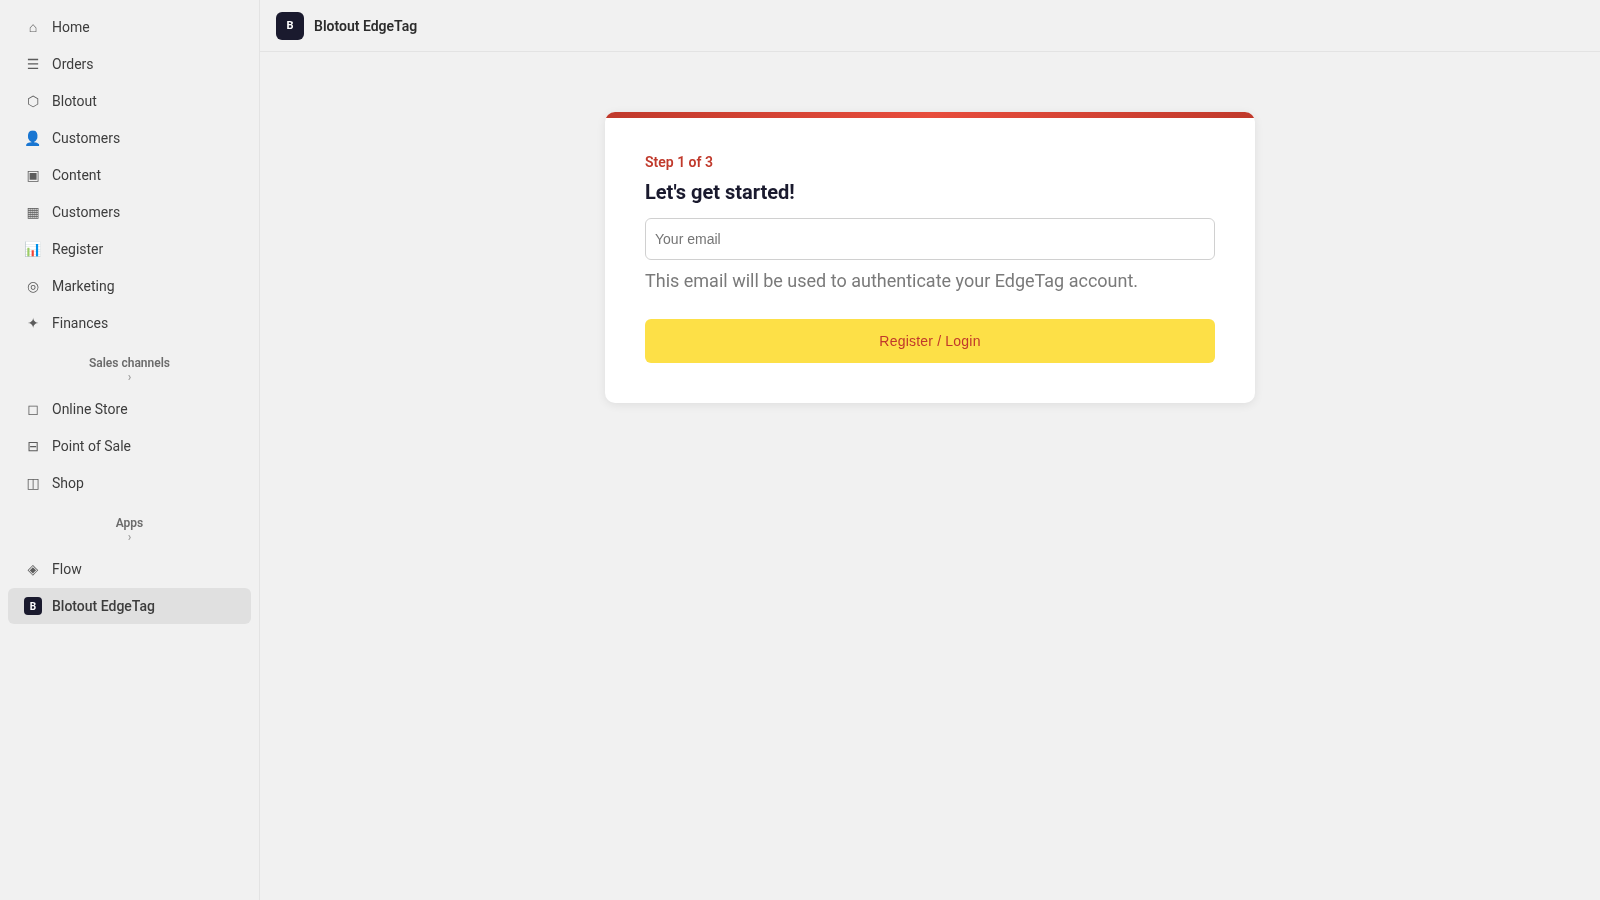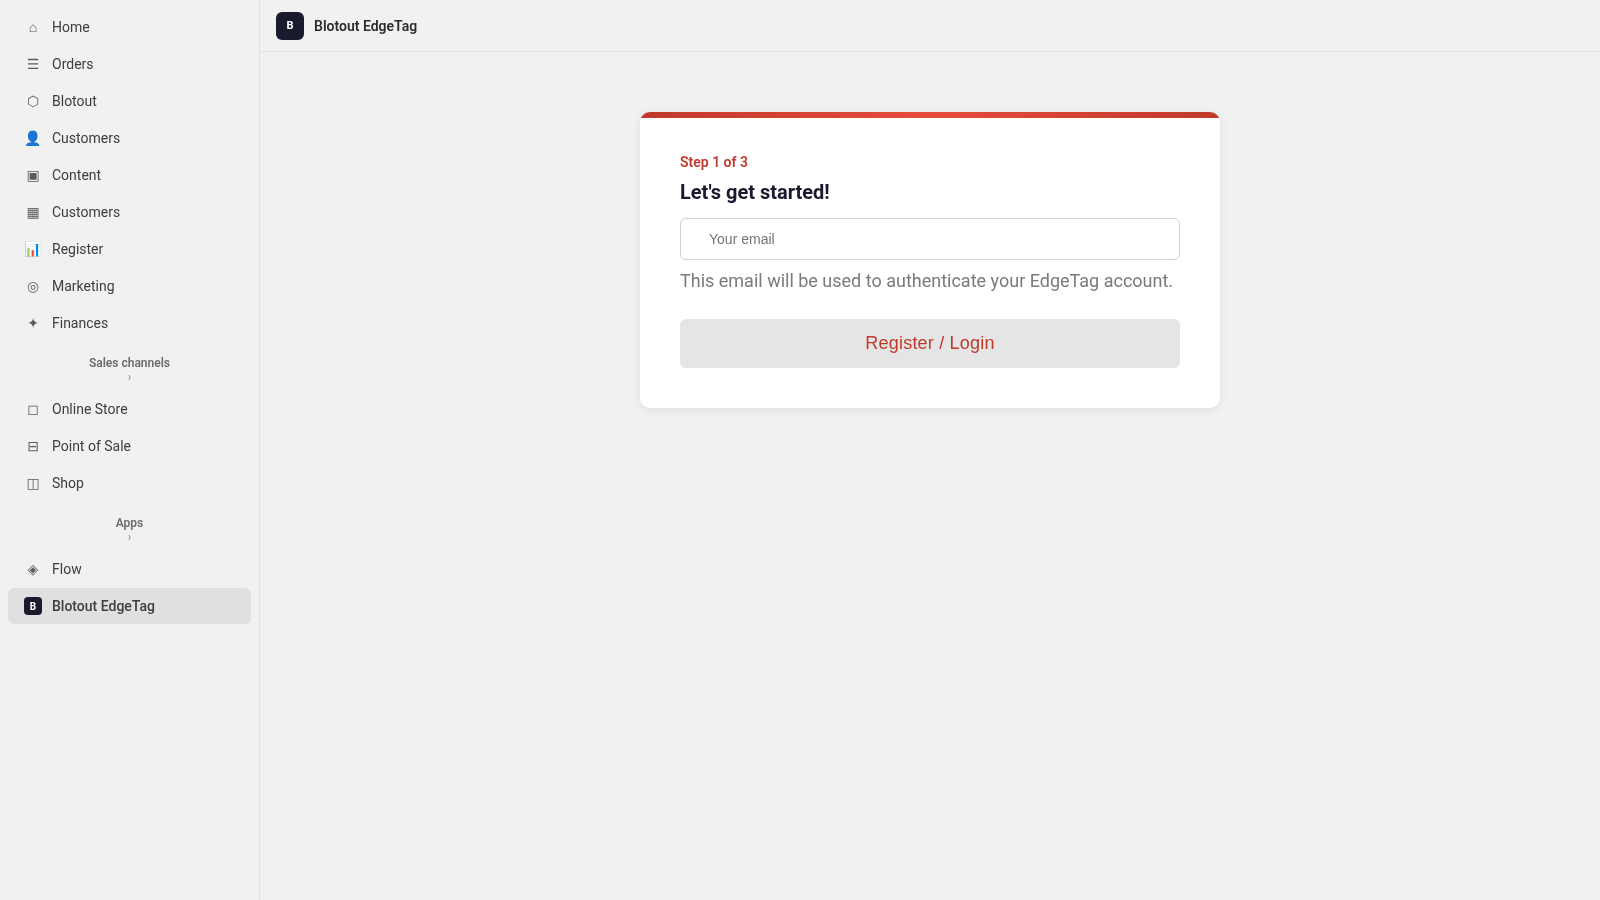--- a/index.html
+++ b/index.html
@@ -114,21 +114,21 @@
       align-items: flex-start;
       justify-content: center;
       padding: 60px 40px;
     }
 
     
     .card {
       background: white;
       border-radius: 10px;
       box-shadow: 0 2px 10px rgba(0,0,0,0.08);
-      width: 580px;
+      width: 650px;
       overflow: hidden;
     }
 
     .card-top-bar {
       height: 6px;
       background: linear-gradient(to right, #c0392b, #e74c3c, #c0392b);
     }
 
     .card-body {
       padding: 36px 40px 40px;
@@ -149,43 +149,43 @@
     }
 
     .card-subtitle {
       font-size: 14px;
       color: #6b6b6b;
       margin-bottom: 22px;
     }
 
     .email-input {
       width: 100%;
-      padding: 12px 28px;
+      padding: 12px 9px;
       border: 1px solid #d0d0d0;
       border-radius: 6px;
       font-size: 14px;
       color: #3d3d3d;
       outline: none;
       margin-bottom: 10px;
     }
 
     .email-hint {
       font-size: 18px;
       color: #7a7a7a;
       margin-bottom: 28px;
     }
 
     .register-btn {
       width: 100%;
       padding: 14px;
-      background: #e5e5e5;
+      background: #fde047;
       color: #c0392b;
       border: none;
       border-radius: 6px;
-      font-size: 18px;
+      font-size: 14px;
       font-weight: 500;
       cursor: pointer;
       letter-spacing: 0.2px;
     }
   </style>
 </head>
 <body>
 
 <div class="sidebar">
 

